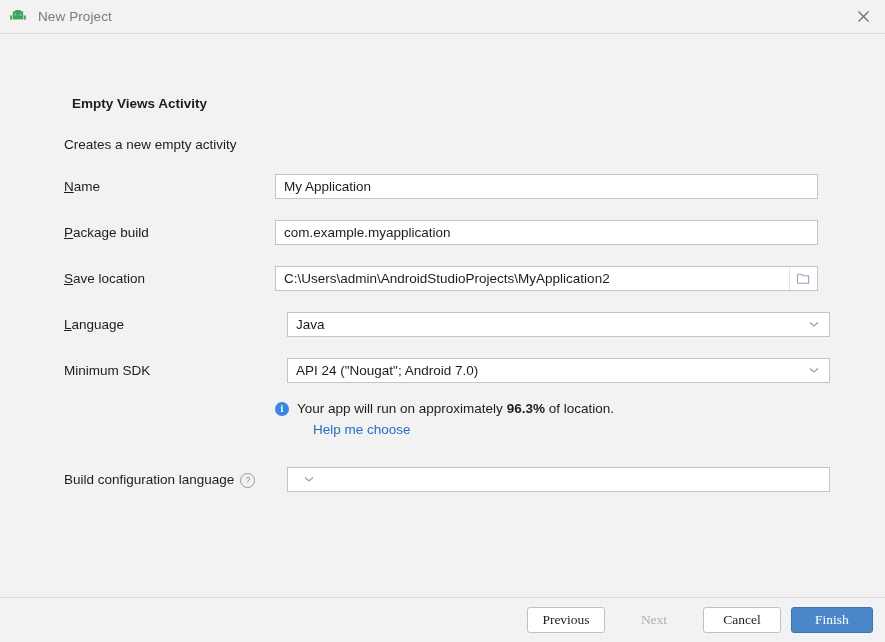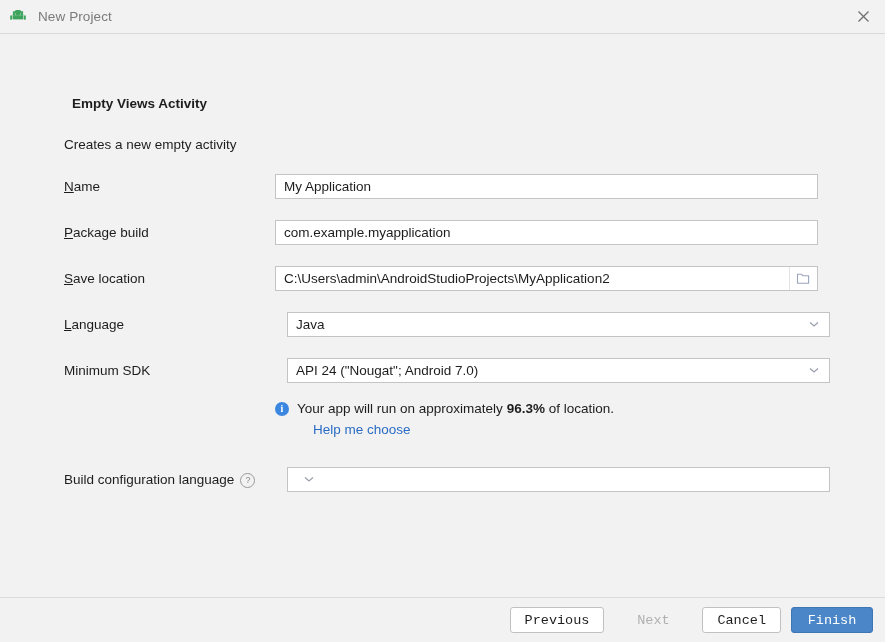--- a/index.html
+++ b/index.html
@@ -228,21 +228,21 @@
   }
   .btn {
     min-width: 78px;
     height: 26px;
     box-sizing: border-box;
     border: 1px solid #c0c0c0;
     border-radius: 3px;
     background: #ffffff;
     color: #1d1d1d;
     font-size: 13.5px;
-    font-family: Liberation Mono, monospace;
+    font-family: Liberation Serif, serif;
     padding: 0 14px;
     cursor: pointer;
     display: flex;
     align-items: center;
     justify-content: center;
   }
   .btn.disabled {
     background: transparent;
     border-color: transparent;
     color: #b0b0b0;

